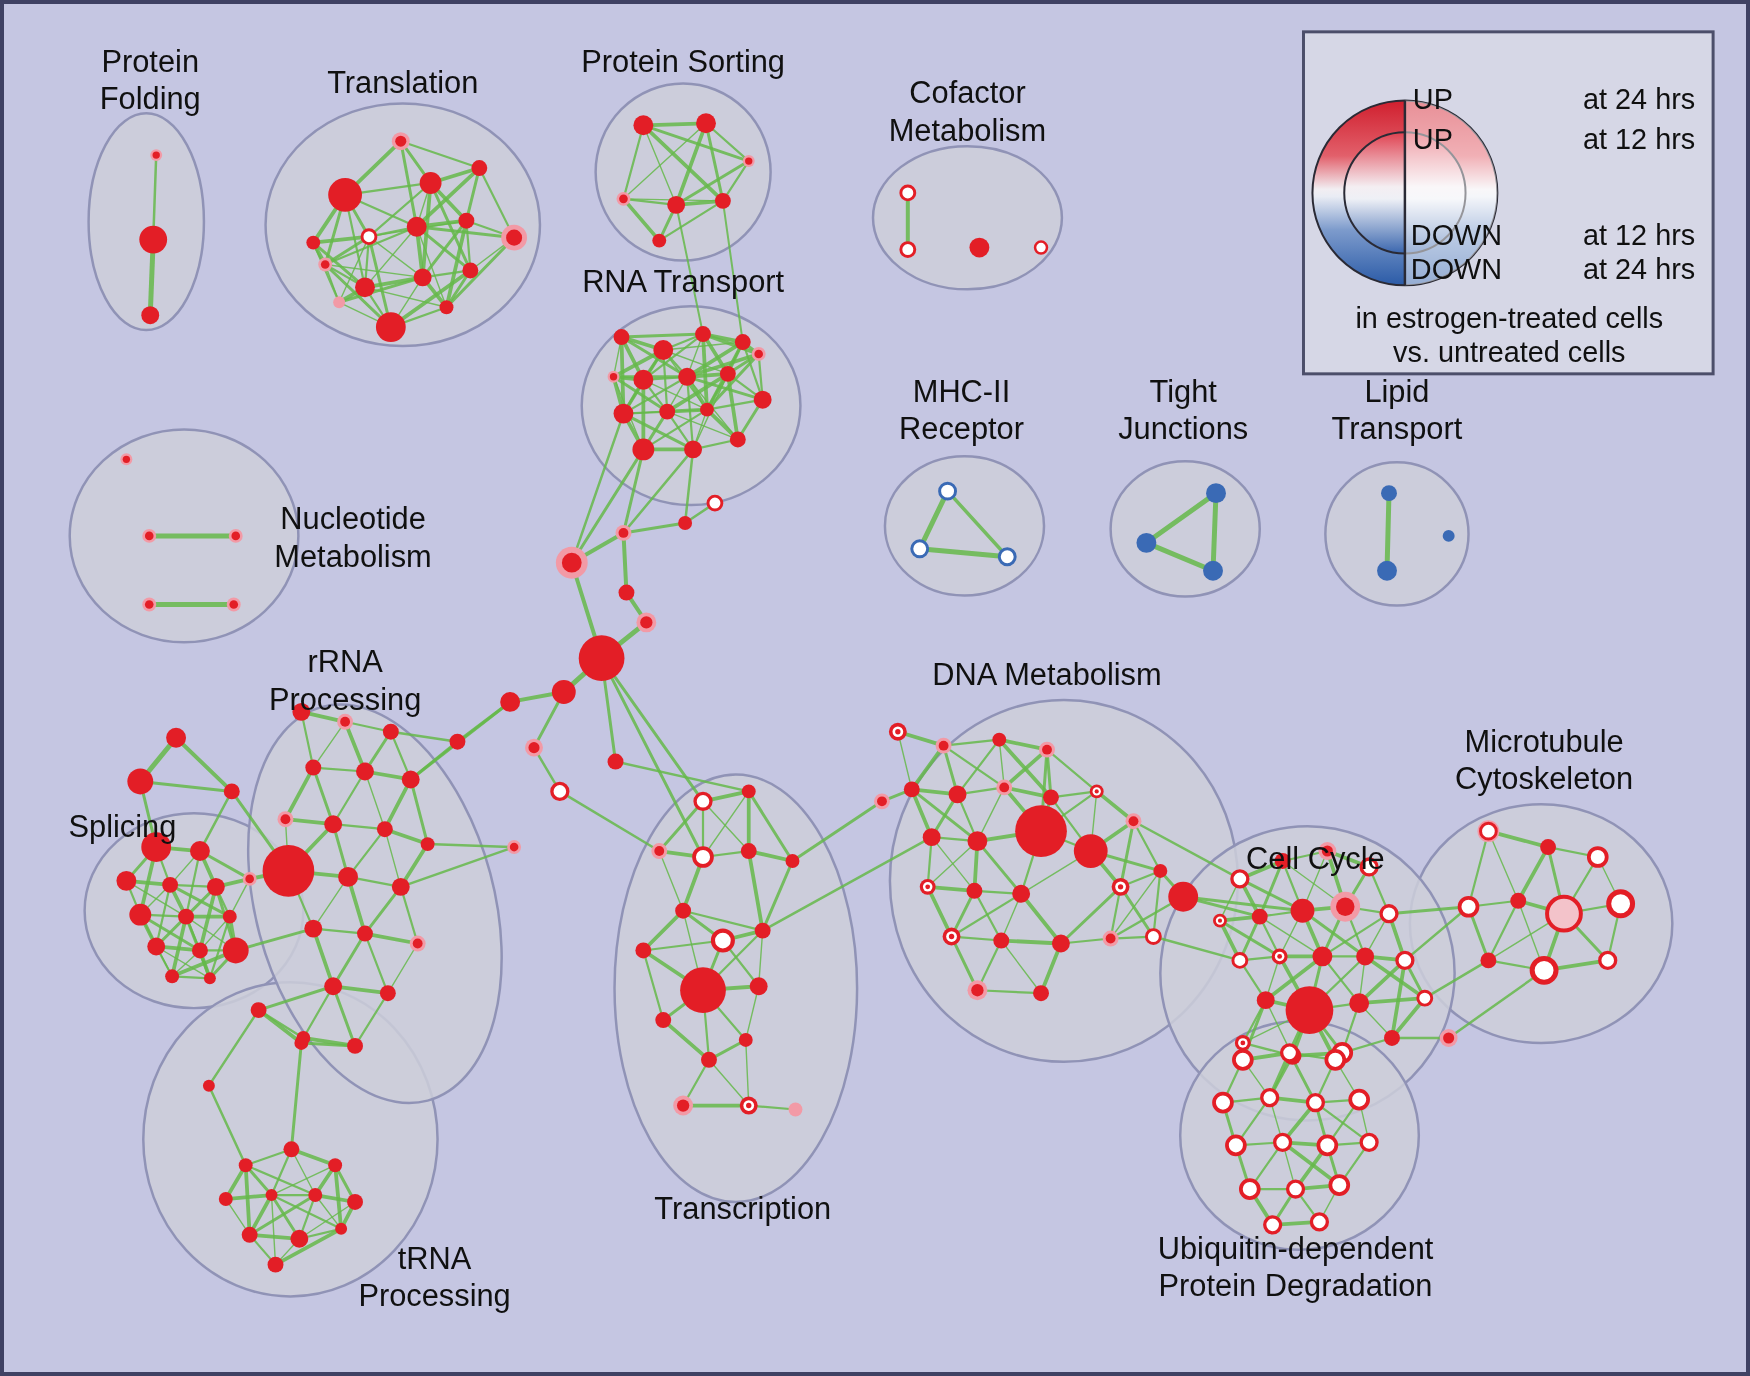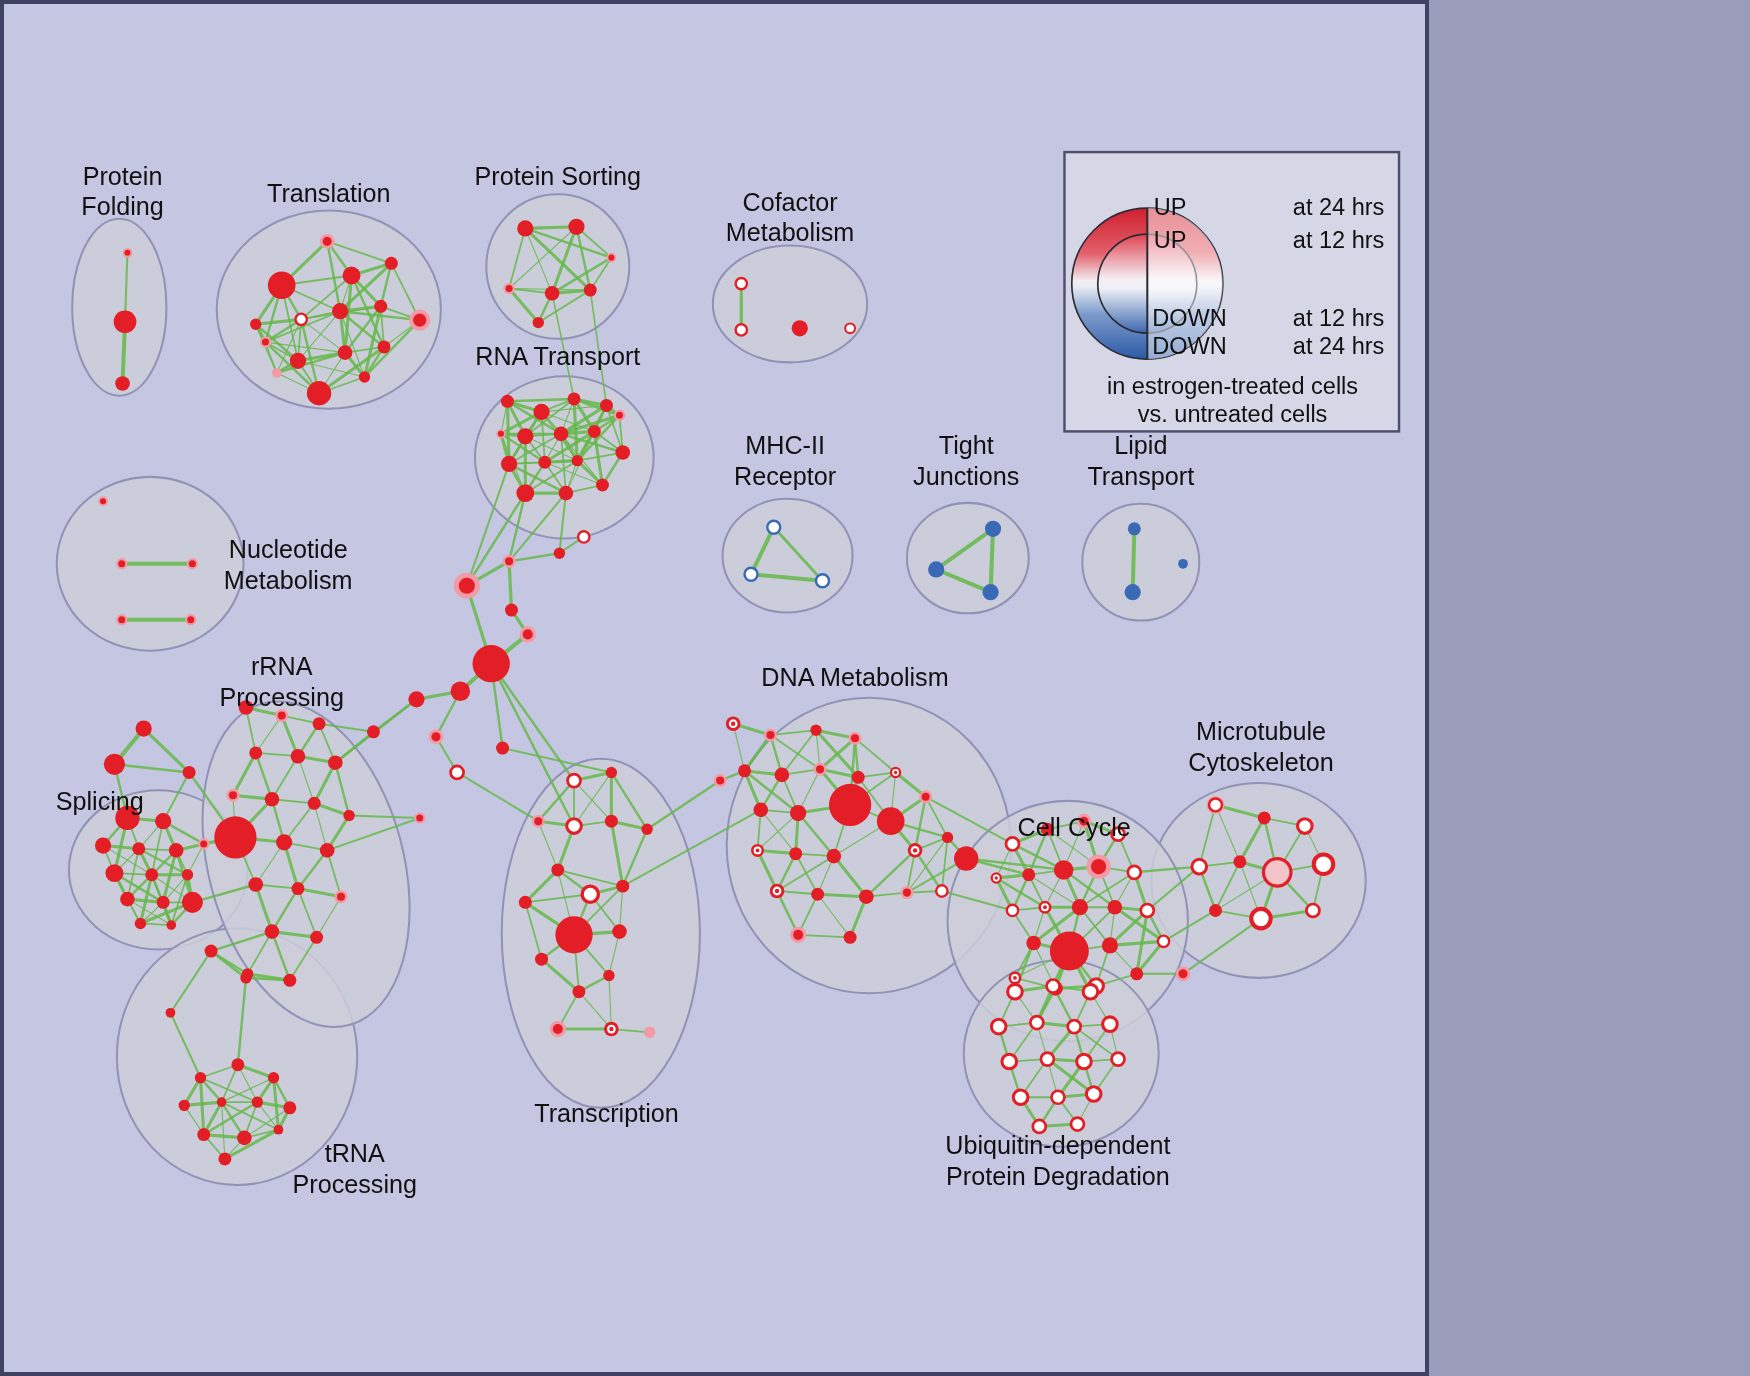--- a/index.html
+++ b/index.html
@@ -1,16 +1,16 @@
 <!DOCTYPE html>
 <html><head>
 <meta charset="utf-8">
 <style>
   html,body{margin:0;padding:0;background:#9b9cba;}
-  .canvas{position:relative;width:1429px;height:1376px;background:#c5c6e2;
+  .canvas{position:relative;width:1750px;height:1376px;background:#c5c6e2;
           border:4px solid #3f4163;box-sizing:border-box;overflow:hidden;}
   svg{display:block;width:100%;height:100%;}
   text{font-family:"Liberation Sans", sans-serif;fill:#101010;}
 </style>
 </head>
 <body>
 
 <div class="canvas">
   <svg id="net" viewBox="0 0 1750 1376">
     <defs>

